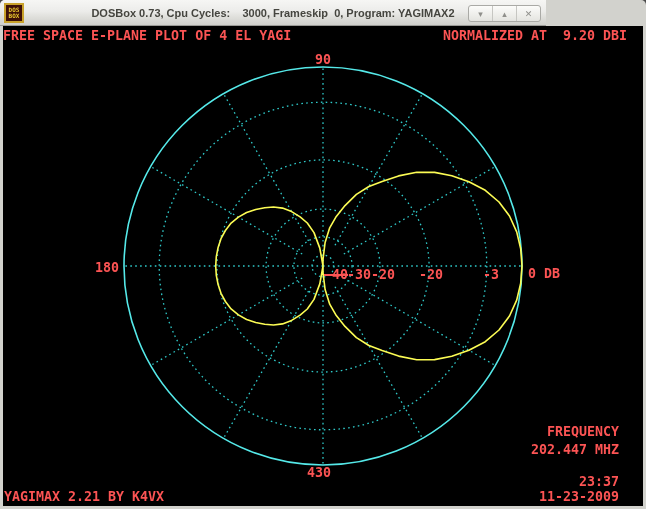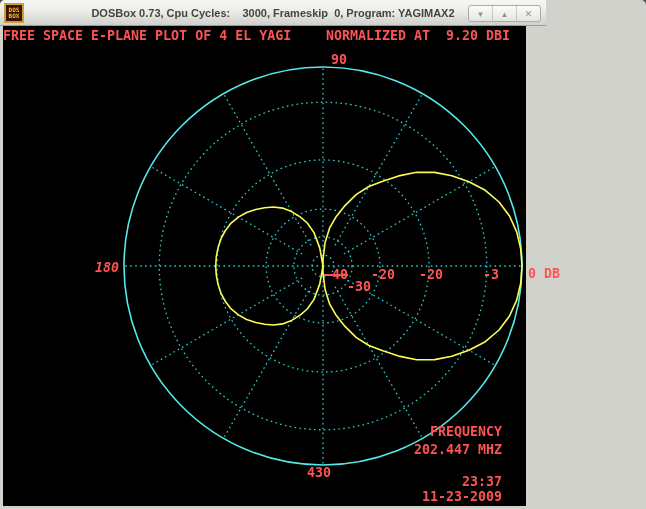--- a/index.html
+++ b/index.html
@@ -14,21 +14,21 @@
   .app-icon span{font:bold 6px/6px "DejaVu Sans Mono",monospace;color:#e8c62d;letter-spacing:0;}
   .title{flex:1;text-align:center;font:bold 11px "Liberation Sans",sans-serif;color:#45453f;
     white-space:pre;padding:0 80px;overflow:hidden;}
   .win-buttons{position:absolute;right:5px;top:5px;height:17px;display:flex;
     border:1px solid #aaaaa6;border-radius:3px;overflow:hidden;
     background:linear-gradient(#fcfcfa,#e4e4e0);box-sizing:border-box;}
   .win-btn{width:23px;height:15px;display:flex;align-items:center;justify-content:center;
     font-size:9px;color:#8f8f8b;border-right:1px solid #c6c6c2;cursor:default;}
   .win-btn:last-child{border-right:none;}
   
-  .dos{position:absolute;left:3px;top:26px;width:523px;height:480px;background:#000;}
+  .dos{position:absolute;left:3px;top:26px;width:640px;height:480px;background:#000;}
   .dos svg{position:absolute;left:0;top:0;}
   .dtext{position:absolute;font:bold 13.3px "DejaVu Sans Mono",monospace;color:#FC5454;
     white-space:pre;line-height:15px;letter-spacing:0;}
   .strike{text-decoration:line-through;text-decoration-thickness:2px;}
 </style>
 </head>
 <body>
 
 <div class="window">
   <div class="titlebar">
@@ -63,29 +63,30 @@
         <line x1="320" y1="240" x2="319.99999999999994" y2="439" stroke="#2FC9C9" stroke-width="1.3" stroke-dasharray="1.6 3.3"></line>
         <line x1="332" y1="260.7846096908265" x2="419.5" y2="412.3390553531033" stroke="#2FC9C9" stroke-width="1.3" stroke-dasharray="1.6 3.3"></line>
         <line x1="340.7846096908265" y1="252" x2="492.3390553531033" y2="339.5000000000001" stroke="#2FC9C9" stroke-width="1.3" stroke-dasharray="1.6 3.3"></line>
         <circle cx="320" cy="240" r="199" fill="none" stroke="#55E9E9" stroke-width="1.6"></circle>
         <path d="M519.0 240.0L517.7 222.7L513.7 205.9L506.5 190.0L496.0 176.0L482.3 164.3L465.9 155.8L448.8 149.8L431.6 146.4L413.7 146.3L395.6 149.9L379.1 155.5L365.9 160.5L353.4 168.4L342.0 179.6L333.3 190.4L326.7 201.8L322.1 216.5L320.0 233.4L320.0 240.0L316.8 222.1L311.0 206.6L304.3 197.0L297.1 190.9L288.6 185.6L279.5 182.1L270.5 181.0L261.7 181.7L252.7 183.5L243.6 186.5L235.4 191.1L228.1 197.1L222.4 204.5L218.0 212.7L215.1 221.5L213.3 230.7L212.7 240.0L213.3 249.3L215.1 258.5L218.0 267.3L222.4 275.5L228.1 282.9L235.4 288.9L243.6 293.5L252.7 296.5L261.7 298.3L270.5 299.0L279.5 297.9L288.6 294.4L297.1 289.1L304.3 283.0L311.0 273.4L316.8 257.9L320.0 240.0L320.0 246.6L322.1 263.5L326.7 278.2L333.3 289.6L342.0 300.4L353.4 311.6L365.9 319.5L379.1 324.5L395.6 330.1L413.7 333.7L431.6 333.6L448.8 330.2L465.9 324.2L482.3 315.7L496.0 304.0L506.5 290.0L513.7 274.1L517.7 257.3Z" fill="none" stroke="#FCFC54" stroke-width="1.6" stroke-linejoin="round"></path>
       </svg>
 
     <div class="dtext" style="left:0;top:2px;">FREE SPACE E-PLANE PLOT OF 4 EL YAGI</div>
     <div class="dtext" style="right:16px;top:2px;padding-left:16px;">NORMALIZED AT  9.20 DBI</div>
 
-    <div class="dtext" style="left:312px;top:26px;margin-left:16px;">90</div>
-    <div class="dtext" style="left:92px;top:234px;font-style:italic;">180</div>
+    <div class="dtext" style="left:312px;top:26px;">90</div>
+    <div class="dtext" style="left:92px;top:234px;">180</div>
     <div class="dtext" style="left:304px;top:439px;">430</div>
     <div class="dtext" style="left:525px;top:240px;">0 DB</div>
 
     <div class="dtext strike" style="left:321px;top:241px;">-40</div>
-    <div class="dtext" style="left:344px;top:241px;margin-top:12px;">-30</div>
+    <div class="dtext" style="left:344px;top:241px;">-30</div>
     <div class="dtext" style="left:368px;top:241px;">-20</div>
     <div class="dtext" style="left:416px;top:241px;">-20</div>
     <div class="dtext" style="left:480px;top:241px;">-3</div>
 
     <div class="dtext" style="right:24px;top:398px;">FREQUENCY</div>
     <div class="dtext" style="right:24px;top:416px;">202.447 MHZ</div>
     <div class="dtext" style="right:24px;top:448px;">23:37</div>
     <div class="dtext" style="right:24px;top:463px;">11-23-2009</div>
+    <div class="dtext" style="left:1px;top:463px;">YAGIMAX 2.21 BY K4VX</div>
   </div>
 </div>
 
 </body></html>

